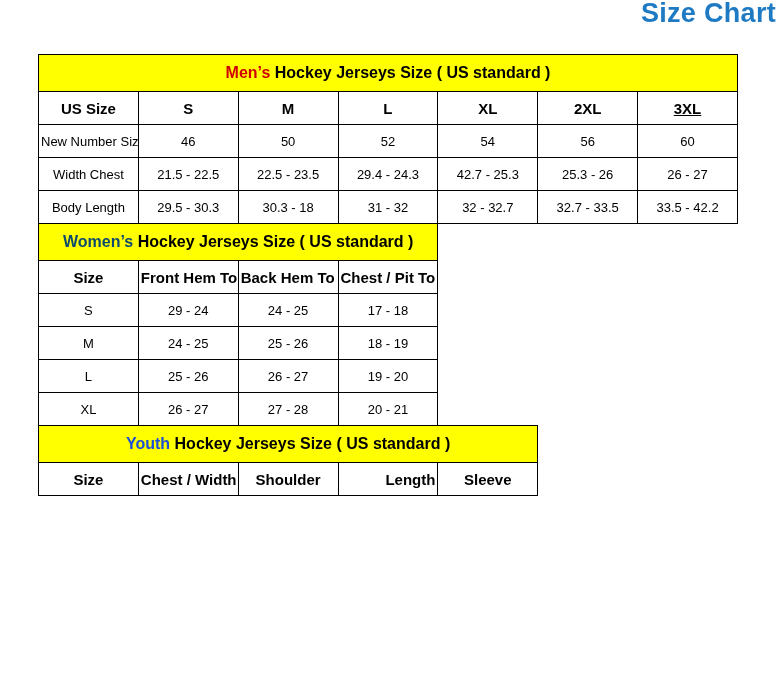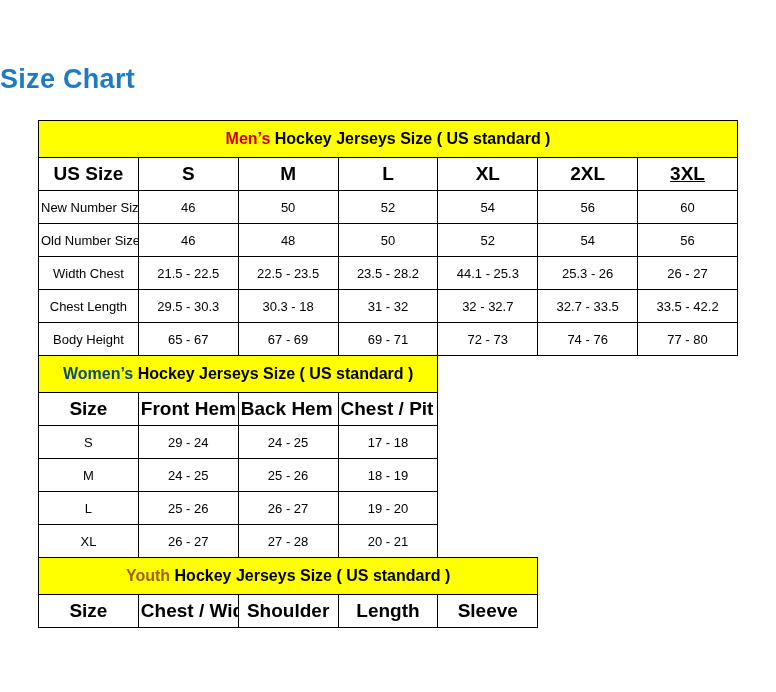--- a/index.html
+++ b/index.html
@@ -14,27 +14,26 @@
     color: #000000;
     position: relative;
   }
   .page {
     width: 776px;
     height: 692px;
     box-sizing: border-box;
     padding: 0;
   }
   .title {
-    text-align: left;
+    text-align: right;
     color: #1f7ac4;
     font-size: 27px;
     font-weight: bold;
     letter-spacing: 0.3px;
     margin: 0;
-    padding-top: 66px;
     padding-bottom: 0;
     line-height: 1;
   }
   .chart-wrap {
     margin: 27px 38px 0 38px;
     width: 700px;
   }
   table.size-table {
     border-collapse: collapse;
     width: 700px;
@@ -53,25 +52,25 @@
     overflow: hidden;
   }
   tr.section-header td {
     background: #ffff00;
     font-weight: bold;
     font-size: 16px;
     height: 32px;
   }
   .cat-men { color: #d00000; }
   .cat-women { color: #0c4a6e; }
-  .cat-youth { color: #a16207; }
+  .cat-youth { color: #1d4ed8; }
   .hdr-rest { color: #000000; }
   tr.col-header td {
     font-weight: bold;
-    font-size: 19px;
+    font-size: 15px;
   }
   td.rowlabel {
     font-weight: normal;
   }
   td.rowlabel-bold {
     font-weight: bold;
   }
 </style>
 </head>
 <body>
@@ -96,54 +95,36 @@
           <tr>
             <td class="rowlabel">New Number Size</td>
             <td>46</td>
             <td>50</td>
             <td>52</td>
             <td>54</td>
             <td>56</td>
             <td>60</td>
           </tr>
           <tr>
-            <td class="rowlabel">Old Number Size</td>
-            <td>46</td>
-            <td>48</td>
-            <td>50</td>
-            <td>52</td>
-            <td>54</td>
-            <td>56</td>
-          </tr>
-          <tr>
             <td class="rowlabel">Width Chest</td>
             <td>21.5 - 22.5</td>
             <td>22.5 - 23.5</td>
-            <td>23.5 - 28.2</td>
-            <td>44.1 - 25.3</td>
+            <td>29.4 - 24.3</td>
+            <td>42.7 - 25.3</td>
             <td>25.3 - 26</td>
             <td>26 - 27</td>
           </tr>
           <tr>
-            <td class="rowlabel">Chest Length</td>
+            <td class="rowlabel">Body Length</td>
             <td>29.5 - 30.3</td>
             <td>30.3 - 18</td>
             <td>31 - 32</td>
             <td>32 - 32.7</td>
             <td>32.7 - 33.5</td>
             <td>33.5 - 42.2</td>
-          </tr>
-          <tr>
-            <td class="rowlabel">Body Height</td>
-            <td>65 - 67</td>
-            <td>67 - 69</td>
-            <td>69 - 71</td>
-            <td>72 - 73</td>
-            <td>74 - 76</td>
-            <td>77 - 80</td>
           </tr>
           <tr class="section-header">
             <td colspan="4"><span class="cat-women">Women’s</span><span class="hdr-rest"> Hockey Jerseys Size ( US standard )</span></td>
           </tr>
           <tr class="col-header">
             <td style="width: 150px;">Size</td>
             <td style="width: 173px;">Front Hem To Bottom</td>
             <td style="width: 173px;">Back Hem To Boottom</td>
             <td style="width: 204px;">Chest / Pit To Pit</td>
           </tr>
@@ -171,19 +152,19 @@
             <td>27 - 28</td>
             <td>20 - 21</td>
           </tr>
           <tr class="section-header">
             <td colspan="5"><span class="cat-youth">Youth</span><span class="hdr-rest"> Hockey Jerseys Size ( US standard )</span></td>
           </tr>
           <tr class="col-header">
             <td style="width: 150px;">Size</td>
             <td style="width: 150px;">Chest / Width</td>
             <td style="width: 133px;">Shoulder</td>
-            <td style="width: 133px;">Length</td>
+            <td style="width: 133px; text-align: right;">Length</td>
             <td style="width: 134px;">Sleeve</td>
           </tr>
         </tbody>
     </table>
   </div>
 </div>
 
 </body></html>

